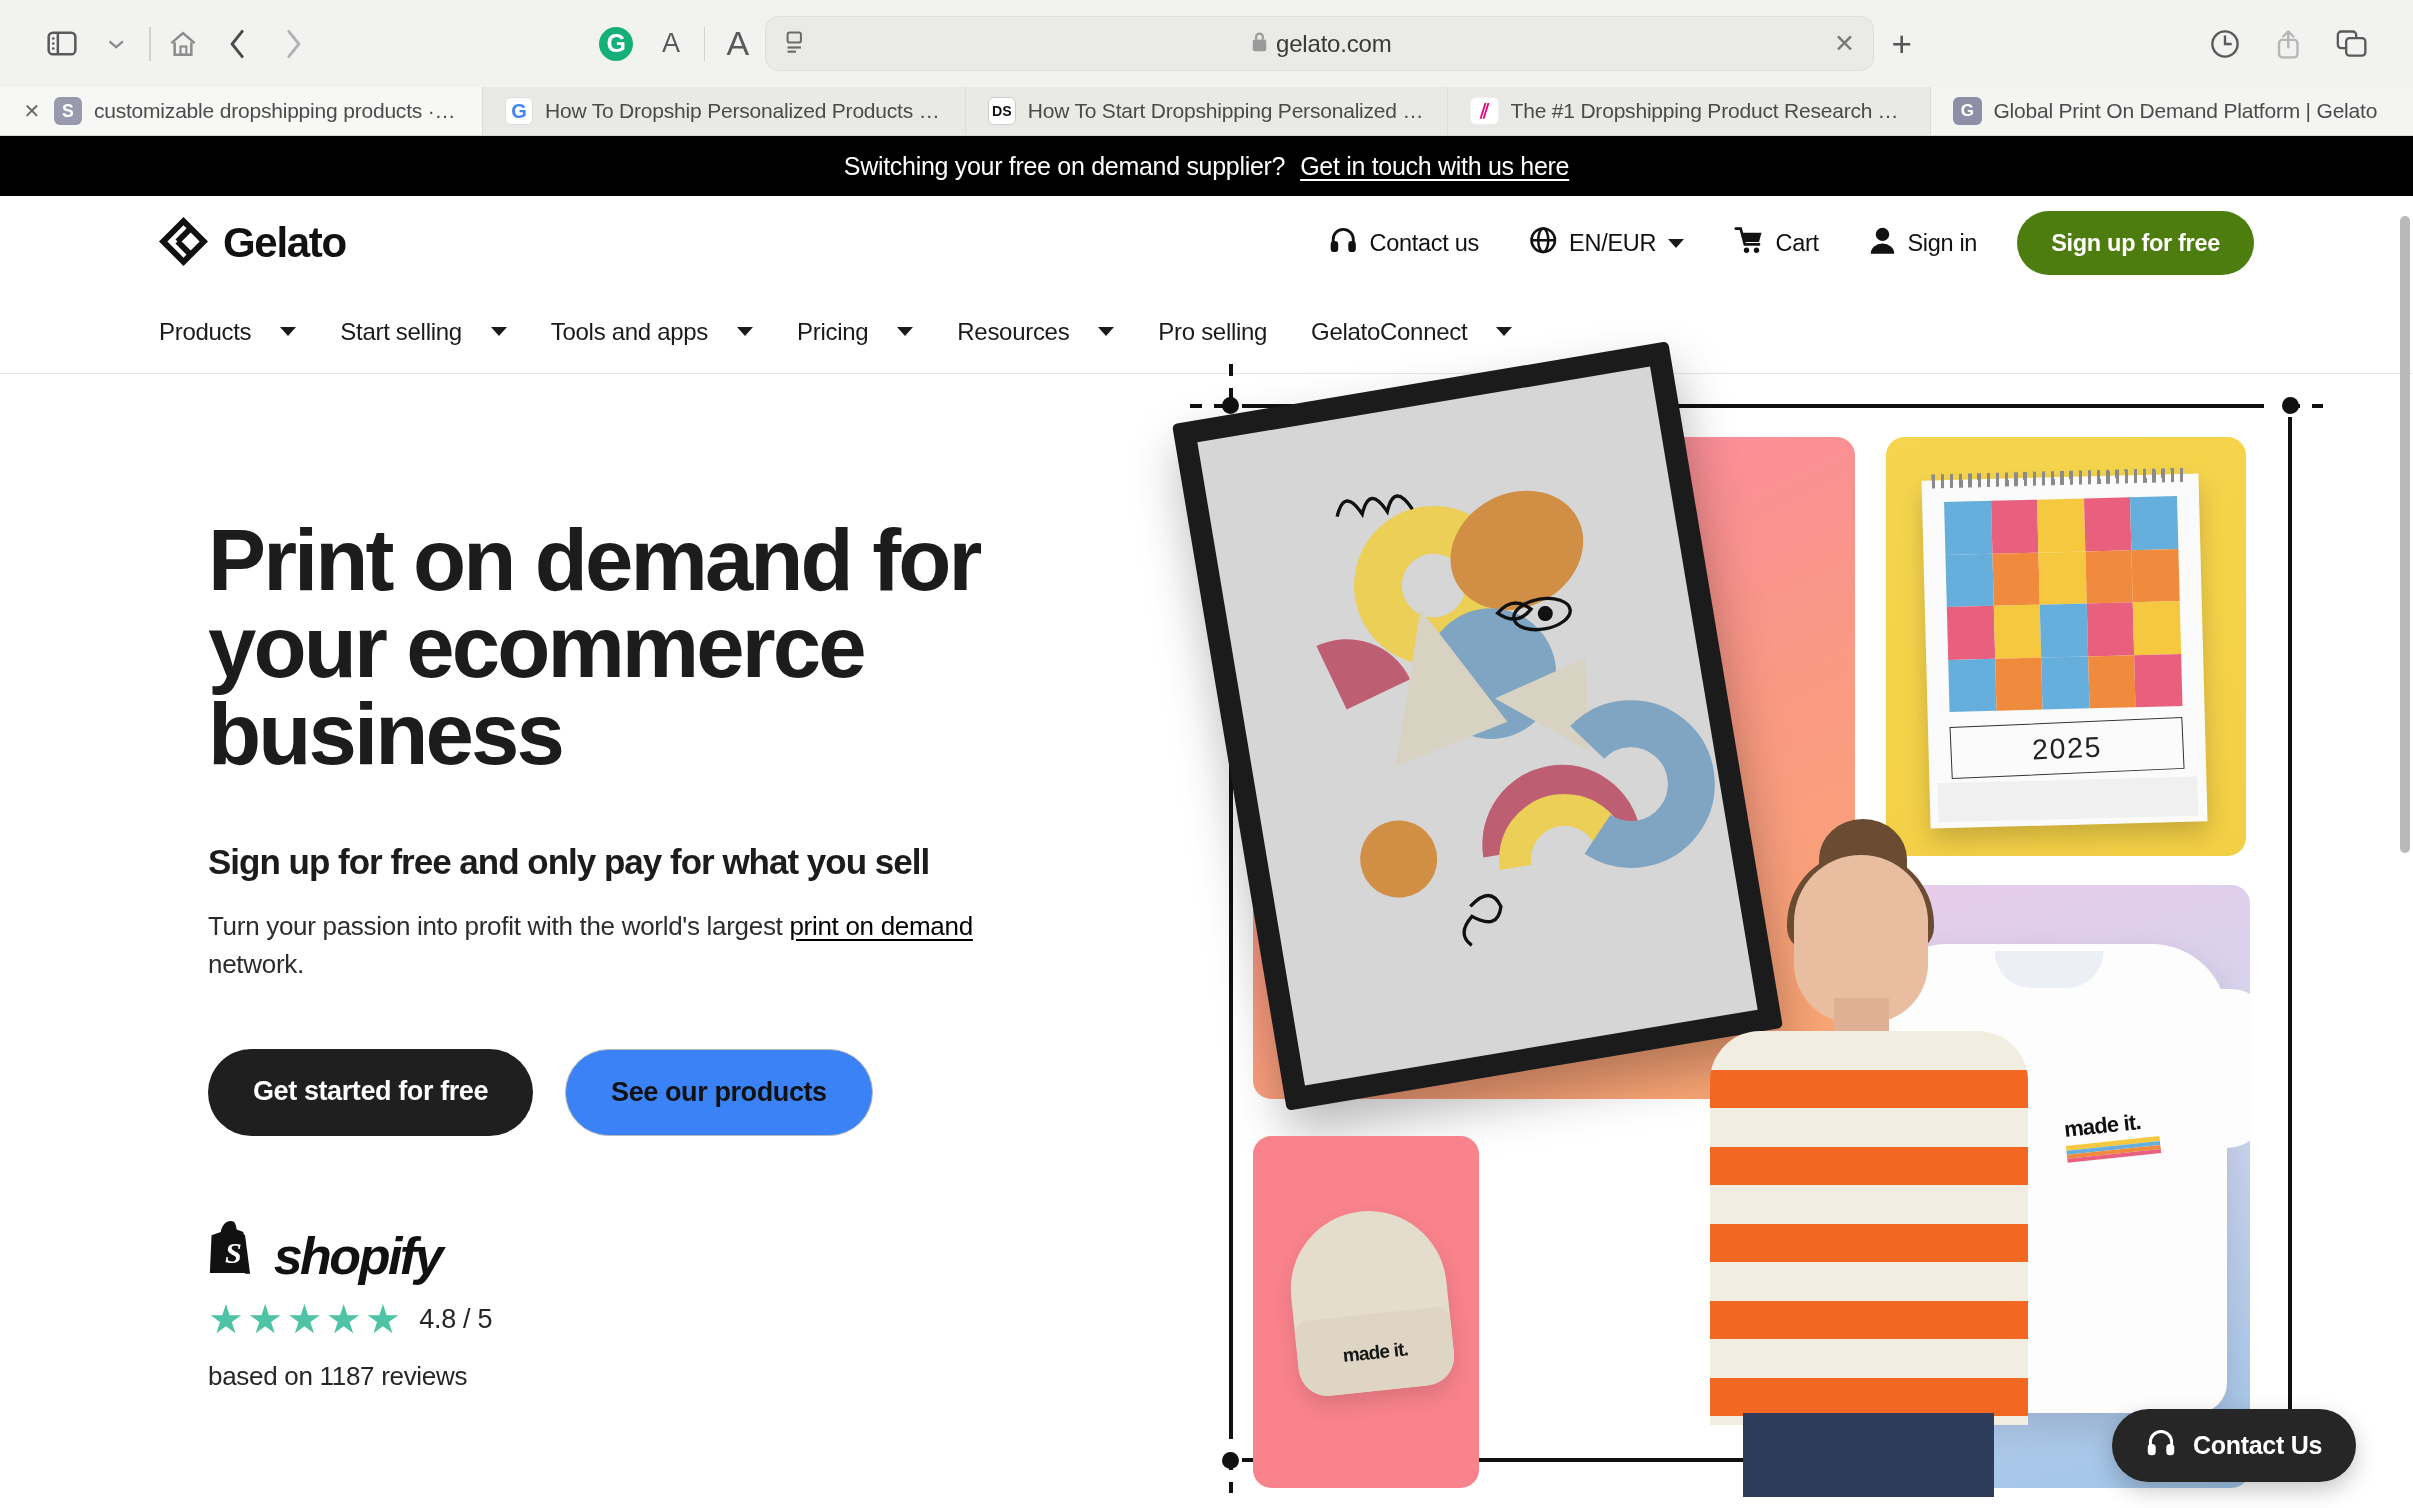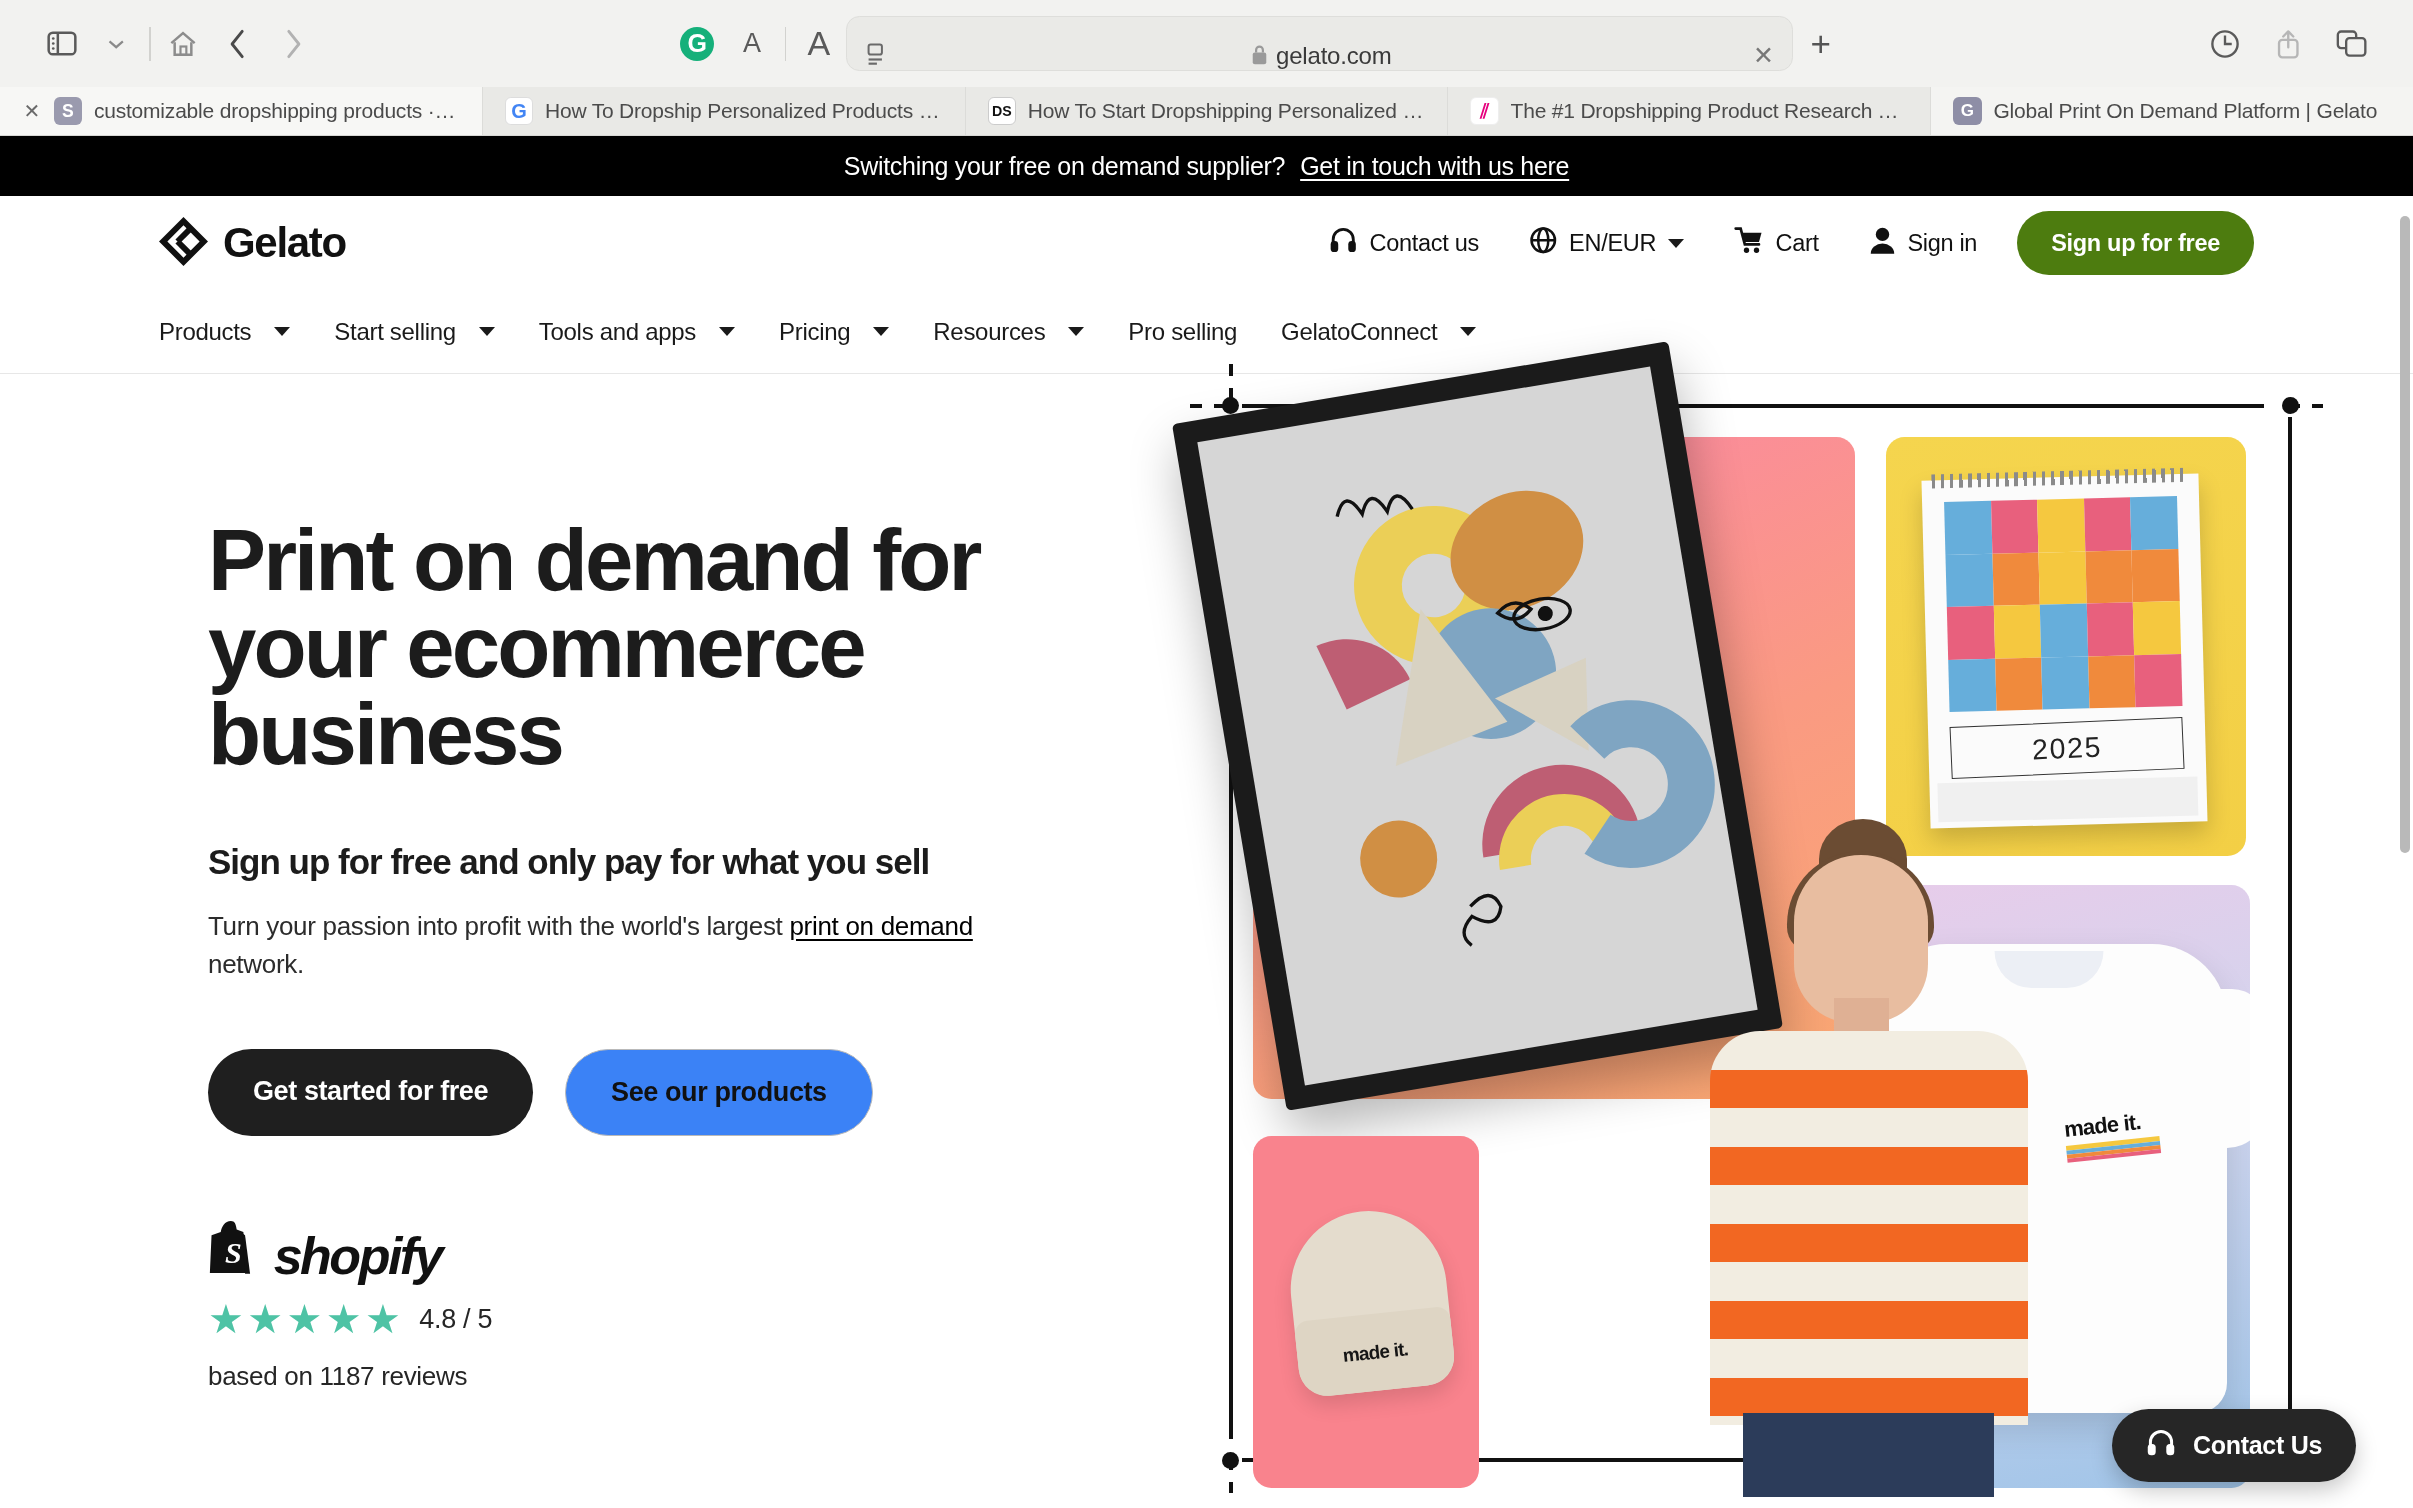--- a/index.html
+++ b/index.html
@@ -21,23 +21,23 @@
     width: 55px; height: 55px; display: flex;
     align-items: center; justify-content: center;
     border-radius: 8.4px;
   }
   .vdiv { width: 1.7px; height: 34px; background: #d2d2cf; margin: 0 5px; }
   .tb-mid {
     flex: 1; display: flex; align-items: center;
     justify-content: center; gap: 0;
   }
   #urlbar {
-    width: 947px; height: 55px; background: #eaeae7;
+    width: 1109px; height: 55px; background: #eaeae7;
     border: 1.7px solid #dedeDB; border-radius: 13.4px;
-    display: flex; align-items: flex-end; padding: 0 18.4px;
+    display: flex; align-items: center; padding: 0 18.4px;
     position: relative;
   }
   #urlbar-center {
     flex: 1; display: flex; align-items: center; justify-content: center;
     gap: 8.4px;
   }
   #url-text {
     font-size: 24px; color: #3a3a3a; letter-spacing: -0.2px;
   }
   .tb-right { display: flex; align-items: center; gap: 8.4px; }
@@ -113,21 +113,21 @@
     letter-spacing: -0.3px; white-space: nowrap;
   }
 
   
   #site-nav {
     height: 84px; display: flex; align-items: center;
     padding: 0 159px; gap: 0; border-bottom: 1.7px solid #e7e7e7;
     background: #fff;
   }
   .nav-item {
-    display: flex; align-items: center; gap: 23px;
+    display: flex; align-items: center; gap: 29px;
     font-size: 24px; color: #1a1a1a; font-weight: 500;
     padding-right: 44px; letter-spacing: -0.3px; white-space: nowrap;
   }
   .chev { display:inline-block; width: 0; height: 0;
     border-left: 8.4px solid transparent; border-right: 8.4px solid transparent;
     border-top: 9.2px solid #1a1a1a; }
 
   
   #hero { display: flex; height: 1135px; position: relative; }
   #hero-left { width: 1190px; padding: 142px 0 0 208px; }

